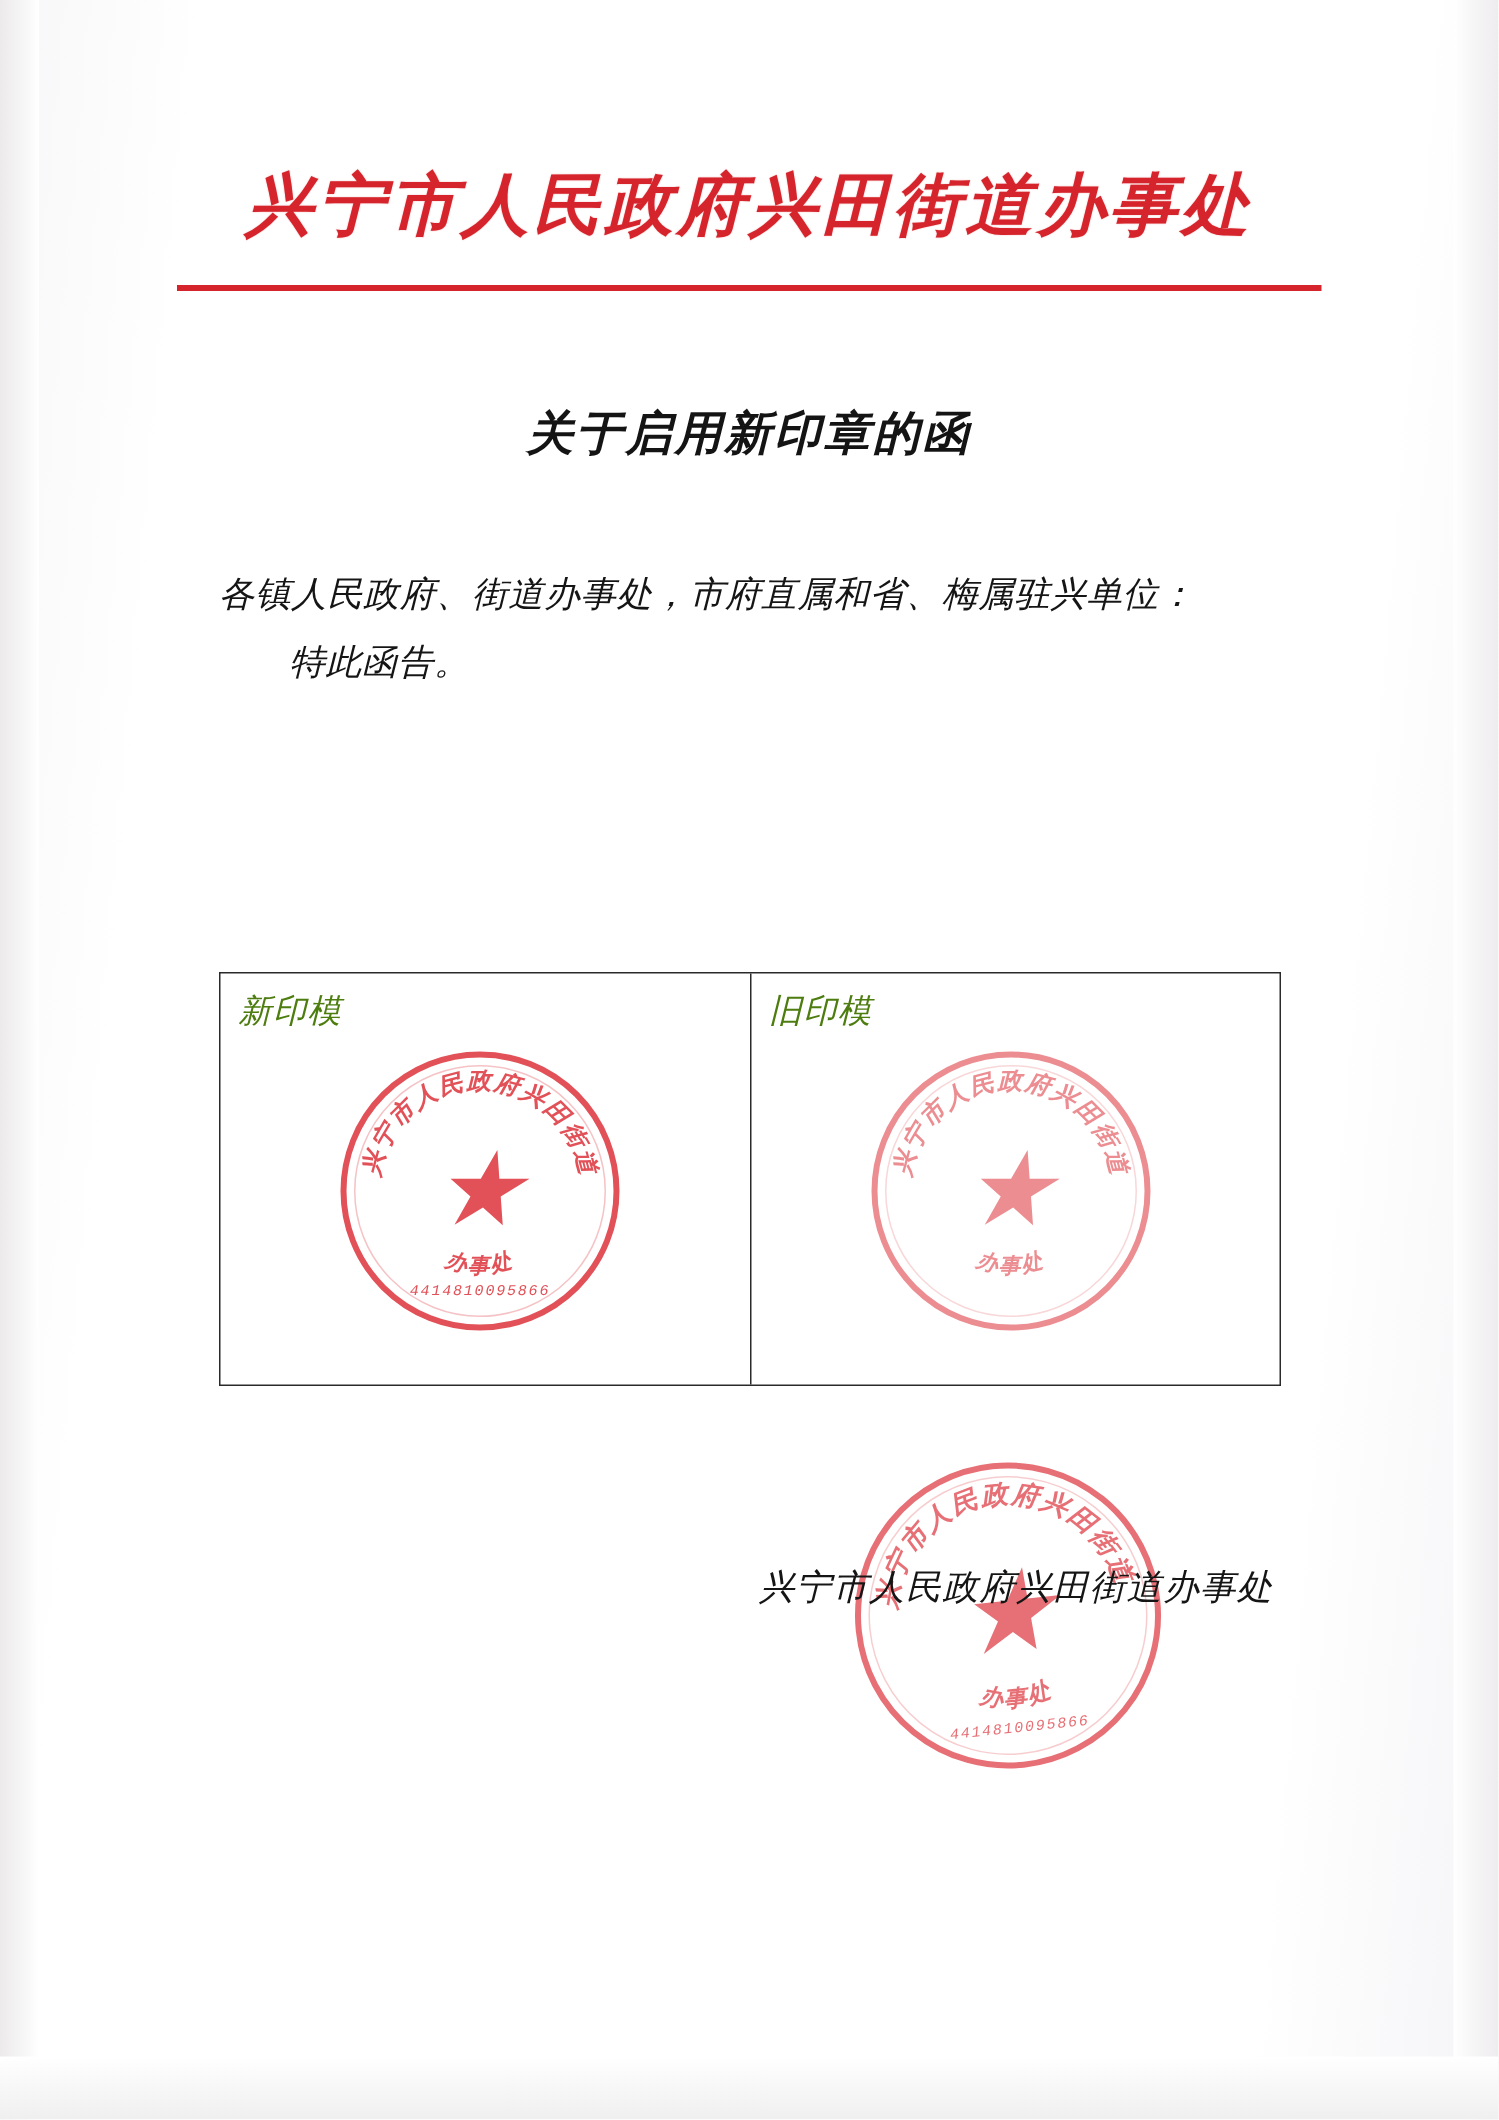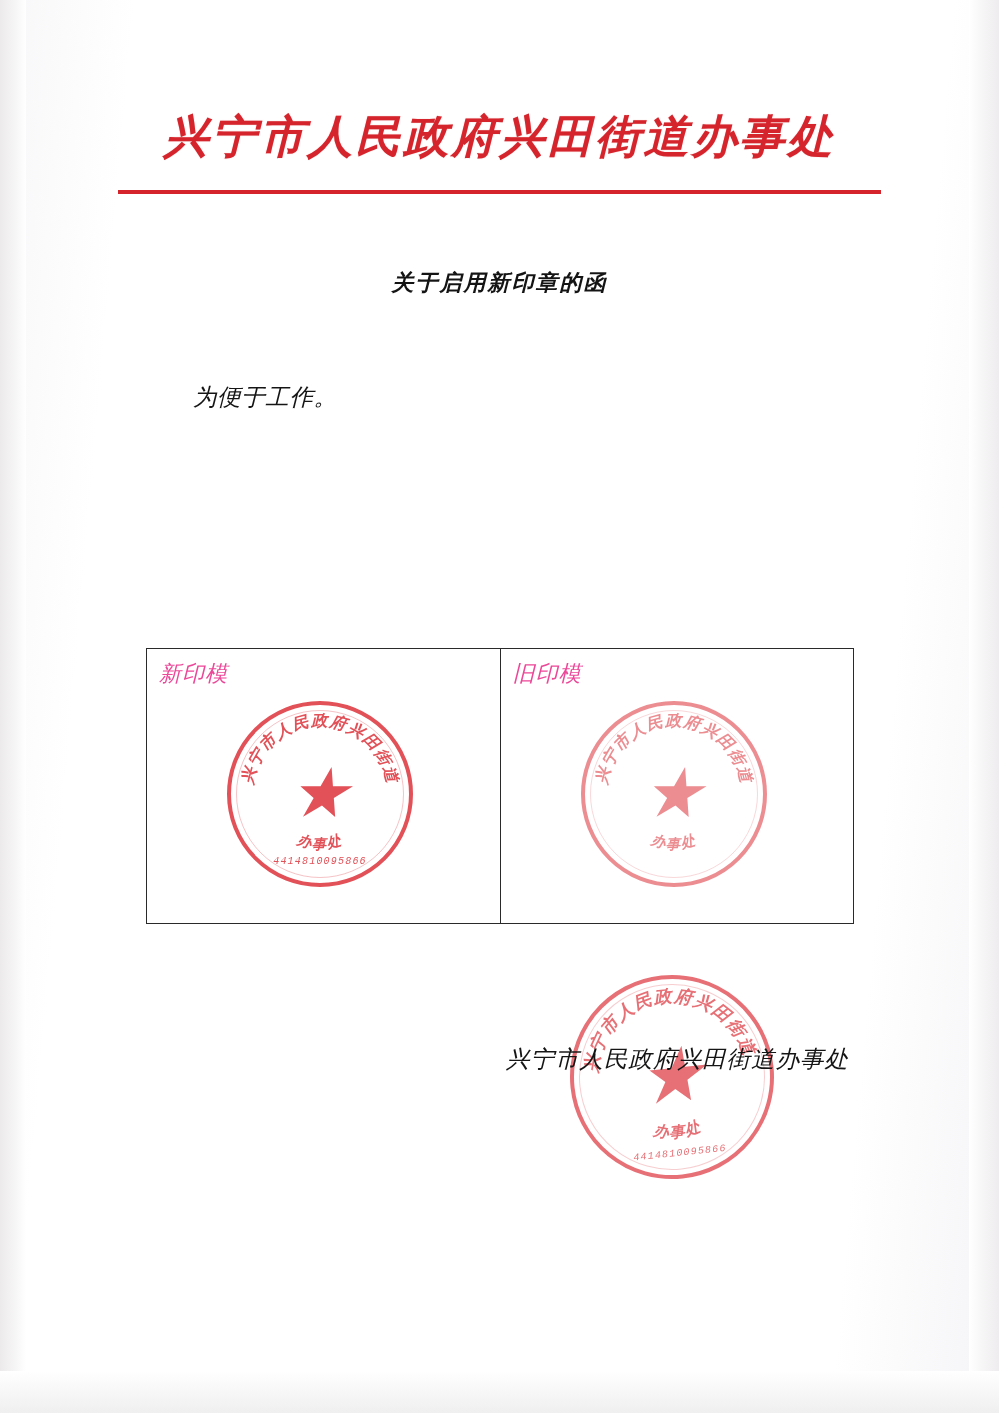--- a/index.html
+++ b/index.html
@@ -71,21 +71,21 @@
     background: #d5242b;
   }
 
   
   .doc-title {
     position: absolute;
     top: 268px;
     left: 0;
     right: 0;
     text-align: center;
-    font-size: 22px;
+    font-size: 31px;
     font-weight: bold;
     letter-spacing: 2px;
     color: #141414;
   }
 
   
   .body-block {
     position: absolute;
     top: 375px;
     left: 146px;
@@ -121,21 +121,21 @@
   }
   .seal-cell.left {
     border-right: 1.6px solid #2a2a2a;
   }
   .seal-label {
     position: absolute;
     top: 10px;
     left: 12px;
     font-size: 22px;
     letter-spacing: 1px;
-    color: #ec4899;
+    color: #4d7c0f;
   }
 
   
   .stamp {
     position: absolute;
     border-radius: 50%;
     border: 4px solid #e0484f;
     box-sizing: border-box;
     color: #e0484f;
   }
@@ -225,21 +225,22 @@
 <div class="page">
 
   <div class="letterhead">
     <div class="letterhead-title">兴宁市人民政府兴田街道办事处</div>
   </div>
   <div class="letterhead-rule"></div>
 
   <div class="doc-title">关于启用新印章的函</div>
 
   <div class="body-block">
-    <p class="para indent">为便于工作。</p>
+    <p class="para">各镇人民政府、街道办事处，市府直属和省、梅属驻兴单位：</p>
+    <p class="para indent">特此函告。</p>
   </div>
 
   <div class="seal-table">
 
     <div class="seal-cell left">
       <div class="seal-label">新印模</div>
 
       <div class="stamp stamp-new">
         <div class="stamp-inner-ring"></div>
         <svg class="stamp-arc" viewBox="0 0 186 186">

